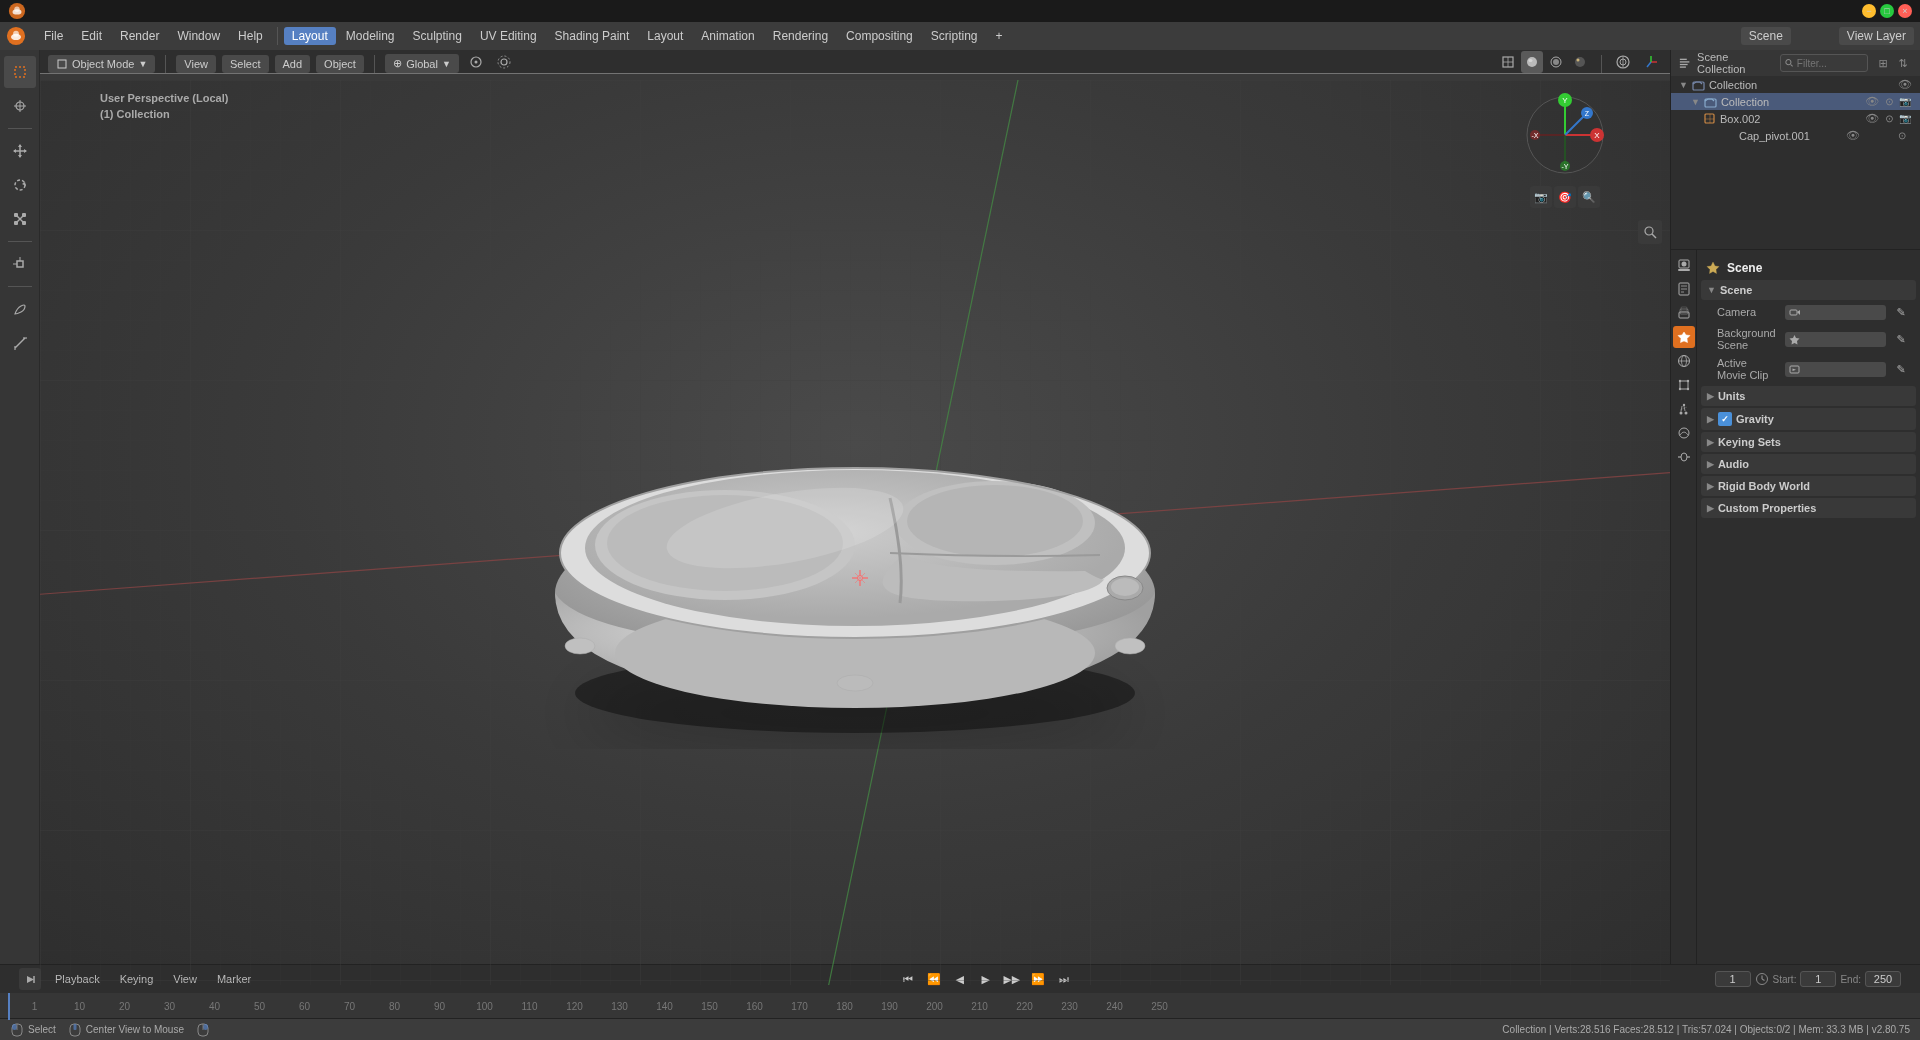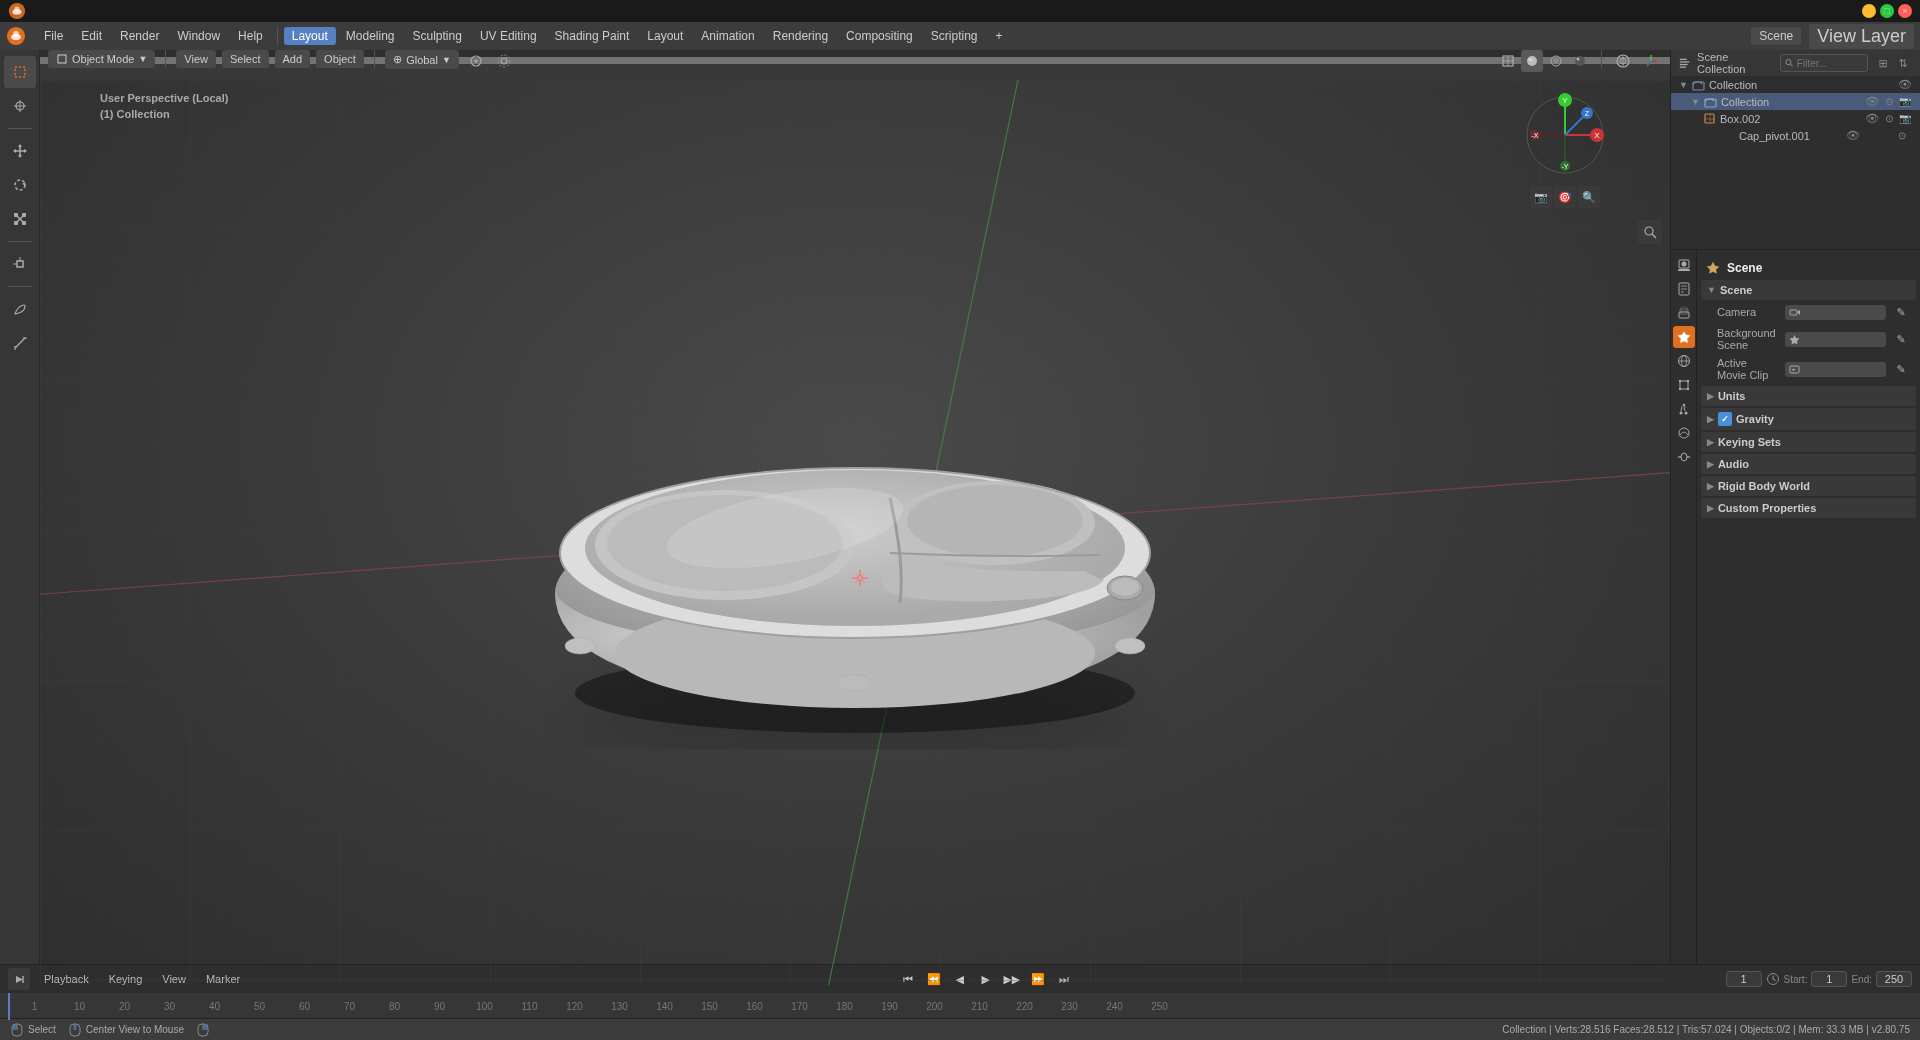--- a/index.html
+++ b/index.html
@@ -105,25 +105,26 @@
       gap: 8px;
     }
     .scene-label {
       font-size: 12px;
       color: #cccccc;
       background: #4a4a4a;
       padding: 2px 8px;
       border-radius: 3px;
     }
     .view-layer-label {
-      font-size: 18px;
+      font-size: 12px;
       color: #cccccc;
       background: #4a4a4a;
       padding: 2px 8px;
       border-radius: 3px;
+      margin-left: 40px;
     }
 
     
     #main-layout {
       position: absolute;
       top: 50px;
       left: 0;
       right: 0;
       bottom: 55px;
       display: flex;
@@ -169,28 +170,28 @@
       position: relative;
       overflow: hidden;
     }
 
     
     #viewport-header {
       position: absolute;
       top: 0;
       left: 0;
       right: 0;
-      height: 14px;
+      height: 24px;
       background: #2e2e2e;
       display: flex;
-      align-items: flex-start;
+      align-items: flex-end;
       padding: 0 8px;
       gap: 6px;
       z-index: 10;
-      border-bottom: 7px solid #737373;
+      border-bottom: 1px solid #737373;
     }
     .vp-mode-btn {
       background: #4a4a4a;
       border: none;
       color: #ccc;
       padding: 3px 8px;
       cursor: pointer;
       border-radius: 3px;
       font-size: 11px;
       display: flex;
@@ -382,21 +383,21 @@
       right: 0;
       height: 55px;
       background: #363636;
       border-top: 1px solid #222;
     }
     #timeline-header {
       height: 28px;
       background: #2e2e2e;
       display: flex;
       align-items: center;
-      padding: 0 8px;
+      padding: 0 19px;
       gap: 8px;
     }
     .tl-btn {
       font-size: 11px;
       color: #bbb;
       cursor: pointer;
       padding: 2px 6px;
       border-radius: 3px;
     }
     .tl-play-controls {

